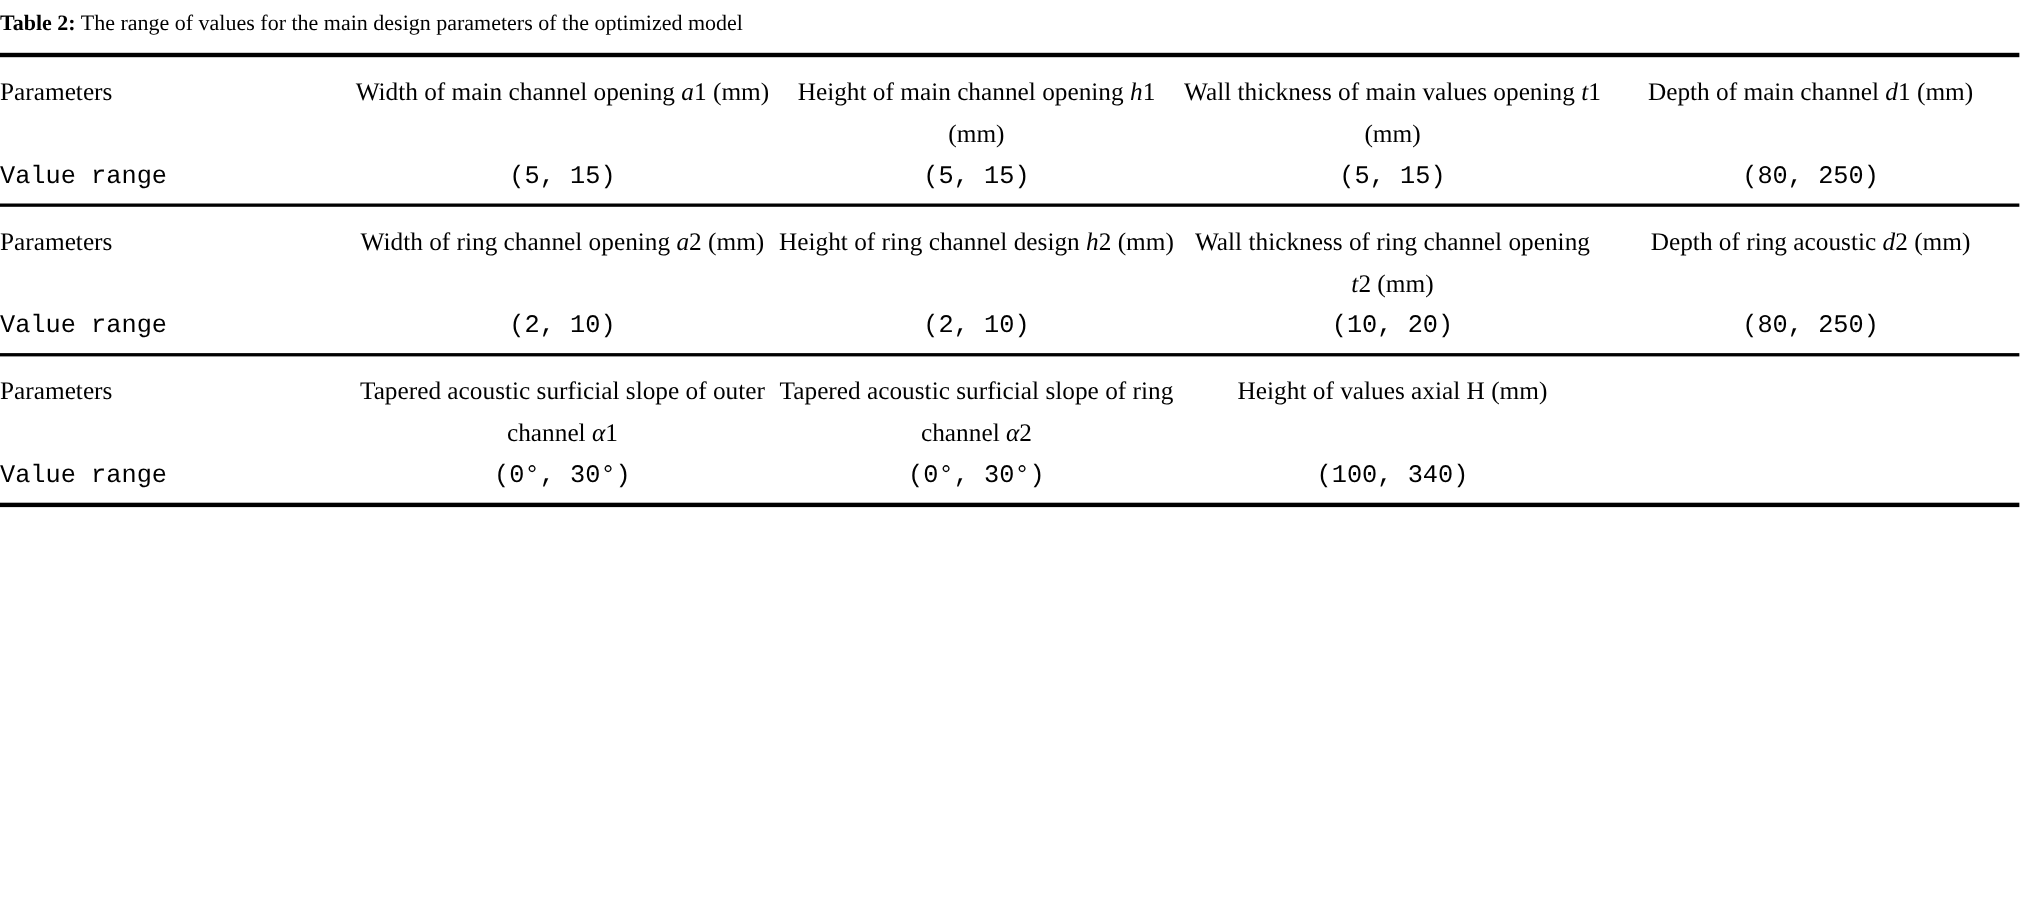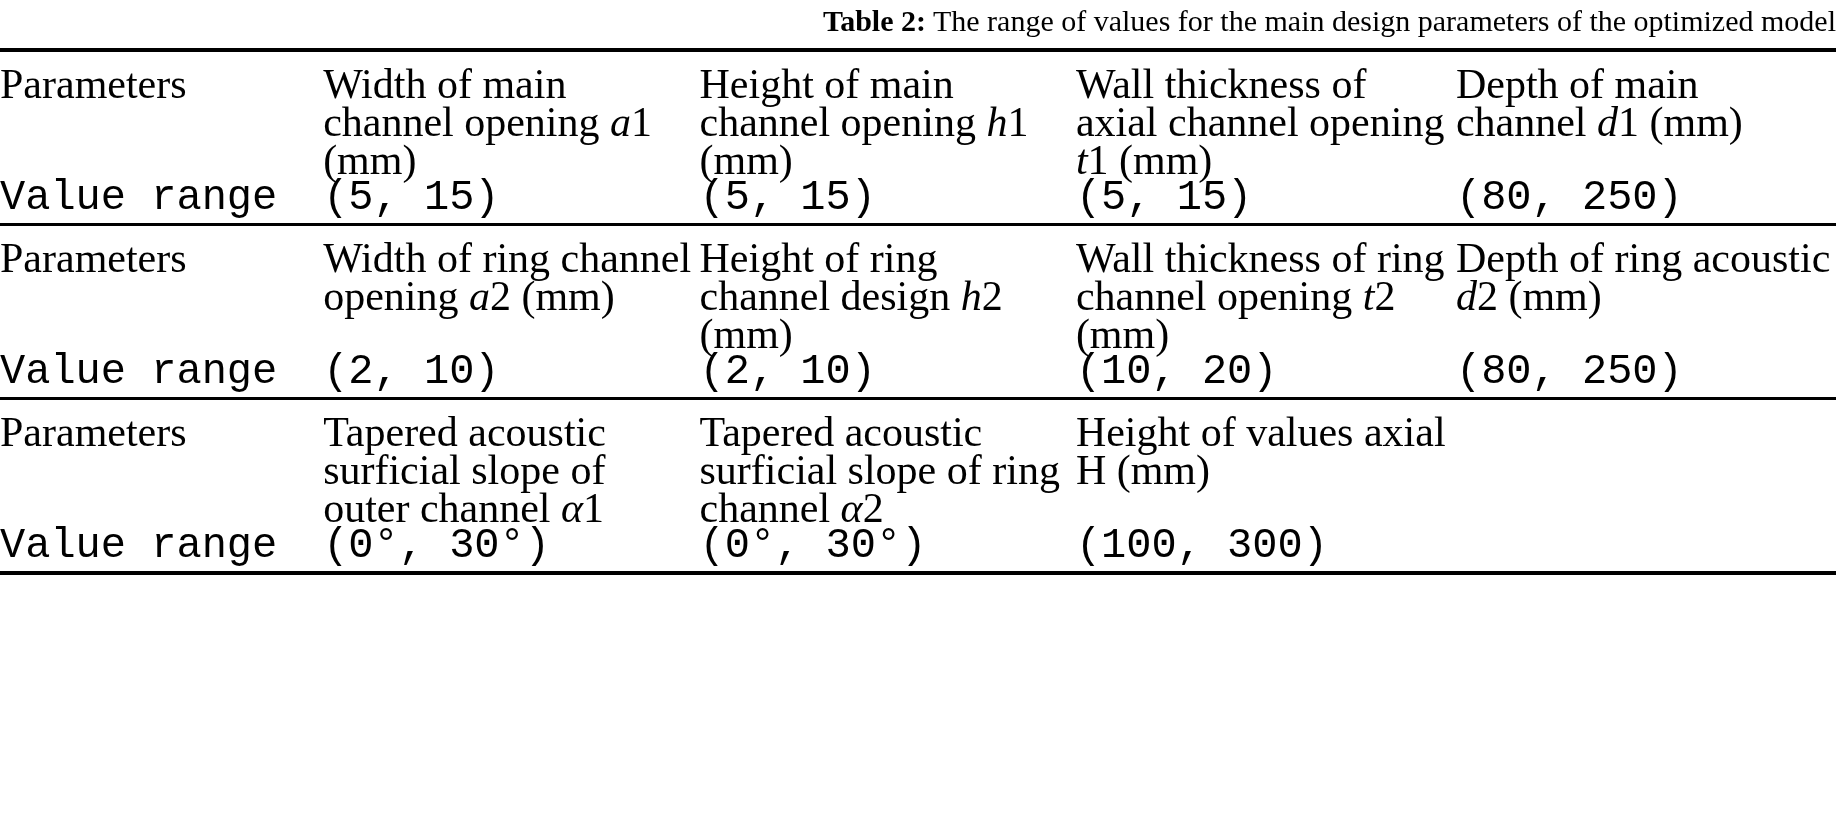--- a/index.html
+++ b/index.html
@@ -17,22 +17,22 @@
 
   .page {
     position: relative;
     width: 1836px;
     height: 835px;
     box-sizing: border-box;
   }
 
   
   .caption {
-    text-align: right;
-    font-size: 30px;
+    text-align: left;
+    font-size: 20px;
     line-height: 34px;
     padding-top: 4px;
     padding-bottom: 10px;
     white-space: nowrap;
   }
   .caption .cap-label {
     font-weight: bold;
   }
   .caption .cap-text {
     font-weight: normal;
@@ -50,38 +50,38 @@
     width: 100%;
   }
 
   
   table.tbl {
     border-collapse: collapse;
     width: 100%;
     table-layout: fixed;
   }
   table.tbl td {
-    font-size: 42px;
+    font-size: 23px;
     line-height: 38px;
     padding: 0;
     vertical-align: top;
     border: none;
   }
   .col-label { width: 17.6%; }
   .col-a     { width: 20.5%; }
   .col-b     { width: 20.5%; }
   .col-c     { width: 20.7%; }
   .col-d     { width: 20.7%; }
 
   td.lbl {
     text-align: left;
     padding-left: 2px;
   }
   td.val {
-    text-align: left;
+    text-align: center;
   }
 
   .row-params td { padding-top: 11px; }
   .row-values td { padding-bottom: 8px; font-family: Liberation Mono, monospace; }
 
   .blk-gap-top { height: 13px; }
   .blk-gap-bot { height: 6px; }
 
   i.sym {
     font-style: italic;
@@ -111,21 +111,21 @@
     <tbody>
       <tr class="row-params">
         <td class="lbl">Parameters</td>
         <td class="val">
           <span>Width of main channel opening </span><i class="sym">a</i><span>1 (mm)</span>
         </td>
         <td class="val">
           <span>Height of main channel opening </span><i class="sym">h</i><span>1 (mm)</span>
         </td>
         <td class="val">
-          <span>Wall thickness of axial channel opening </span><i class="sym">t</i><span>1 (mm)</span>
+          <span>Wall thickness of main values opening </span><i class="sym">t</i><span>1 (mm)</span>
         </td>
         <td class="val">
           <span>Depth of main channel </span><i class="sym">d</i><span>1 (mm)</span>
         </td>
       </tr>
       <tr class="row-values">
         <td class="lbl">Value range</td>
         <td class="val">(5, 15)</td>
         <td class="val">(5, 15)</td>
         <td class="val">(5, 15)</td>
@@ -195,21 +195,21 @@
           <span>Height of values axial H (mm)</span><i class="sym"></i><span></span>
         </td>
         <td class="val">
           <span></span>
         </td>
       </tr>
       <tr class="row-values">
         <td class="lbl">Value range</td>
         <td class="val">(0°, 30°)</td>
         <td class="val">(0°, 30°)</td>
-        <td class="val">(100, 300)</td>
+        <td class="val">(100, 340)</td>
         <td class="val"></td>
       </tr>
     </tbody>
   </table>
   <div class="blk-gap-bot"></div>
   <div class="rule-thick"></div>
 
 </div>
 
 </body></html>

